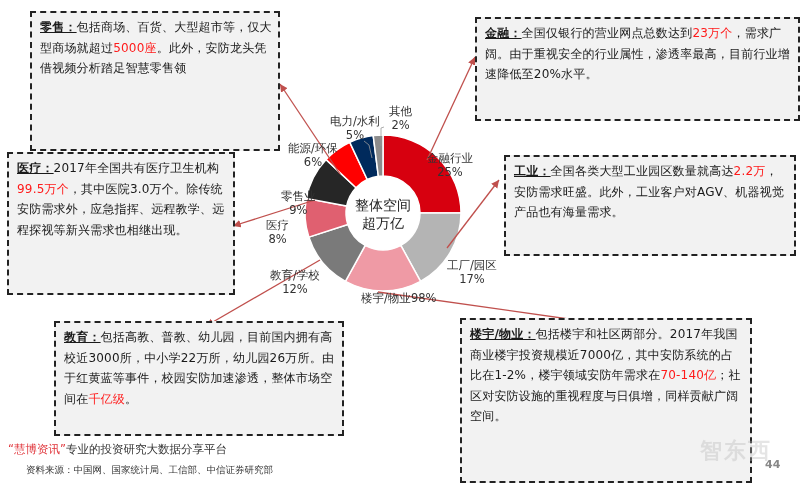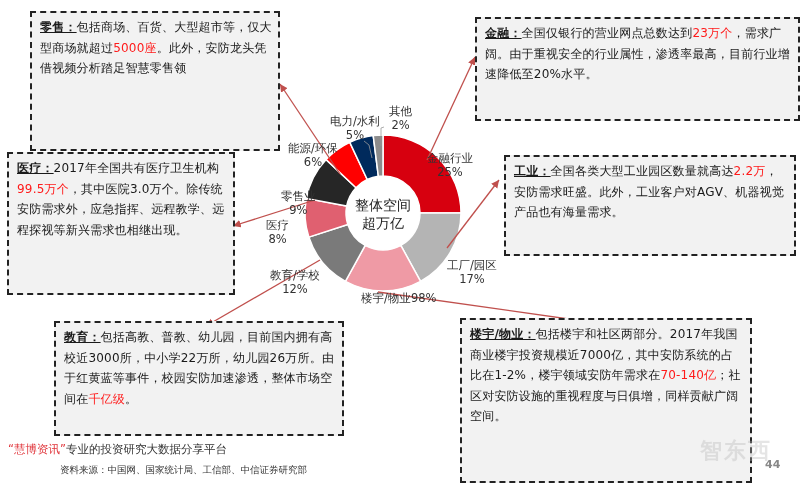--- a/index.html
+++ b/index.html
@@ -7,21 +7,21 @@
          font-family: "DejaVu Sans", "Liberation Sans", sans-serif; color:#1a1a1a; }
   .box { position:absolute; background:#f2f2f2; border:2px dashed #222; box-sizing:border-box;
          font-size:12px; line-height:20.5px; padding:4px 6px 3px 8px; letter-spacing:0.2px; }
   .box .head { font-weight:bold; text-decoration:underline; }
   .box .red { color:#ff1a1a; }
   svg.main { position:absolute; left:0; top:0; }
   .lbl { position:absolute; font-size:11.5px; line-height:14px; text-align:center; color:#333; white-space:nowrap; }
   .center-lbl { position:absolute; font-size:14px; line-height:18px; text-align:center; color:#222; }
   .footer1 { position:absolute; left:8px; top:442px; font-size:11.5px; color:#333; }
   .footer1 .brand { color:#e0343a; }
-  .footer2 { position:absolute; left:26px; top:464px; font-size:9.5px; color:#333;margin-left:34px; }
+  .footer2 { position:absolute; left:26px; top:464px; font-size:9.5px; color:#333; }
   .pagenum { position:absolute; left:765px; top:458px; font-size:11px; color:#888; font-weight:bold; }
   .watermark { position:absolute; left:700px; top:436px; font-size:22px; color:rgba(180,180,180,0.35); font-weight:bold; letter-spacing:2px; }
 </style>
 </head>
 <body>
 
 <svg class="main" width="800" height="483">
   <defs>
     <marker id="arr" markerWidth="8" markerHeight="8" refX="6" refY="3" orient="auto">
       <path d="M0,0 L6,3 L0,6 z" fill="#c0504d"></path>

